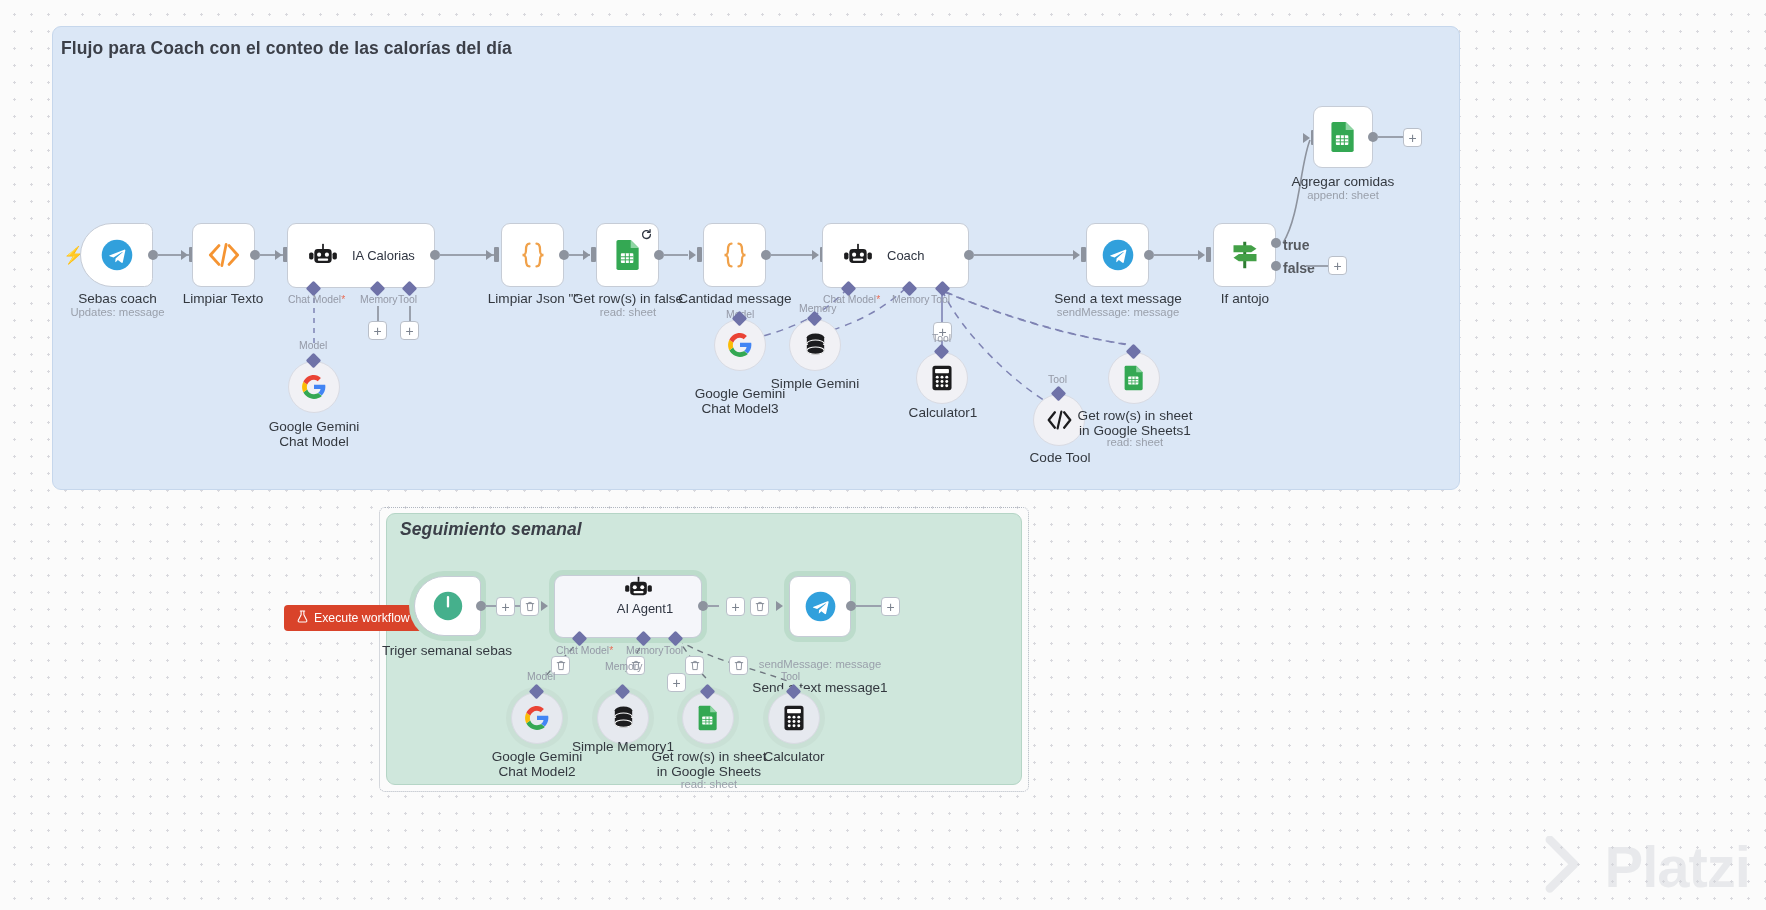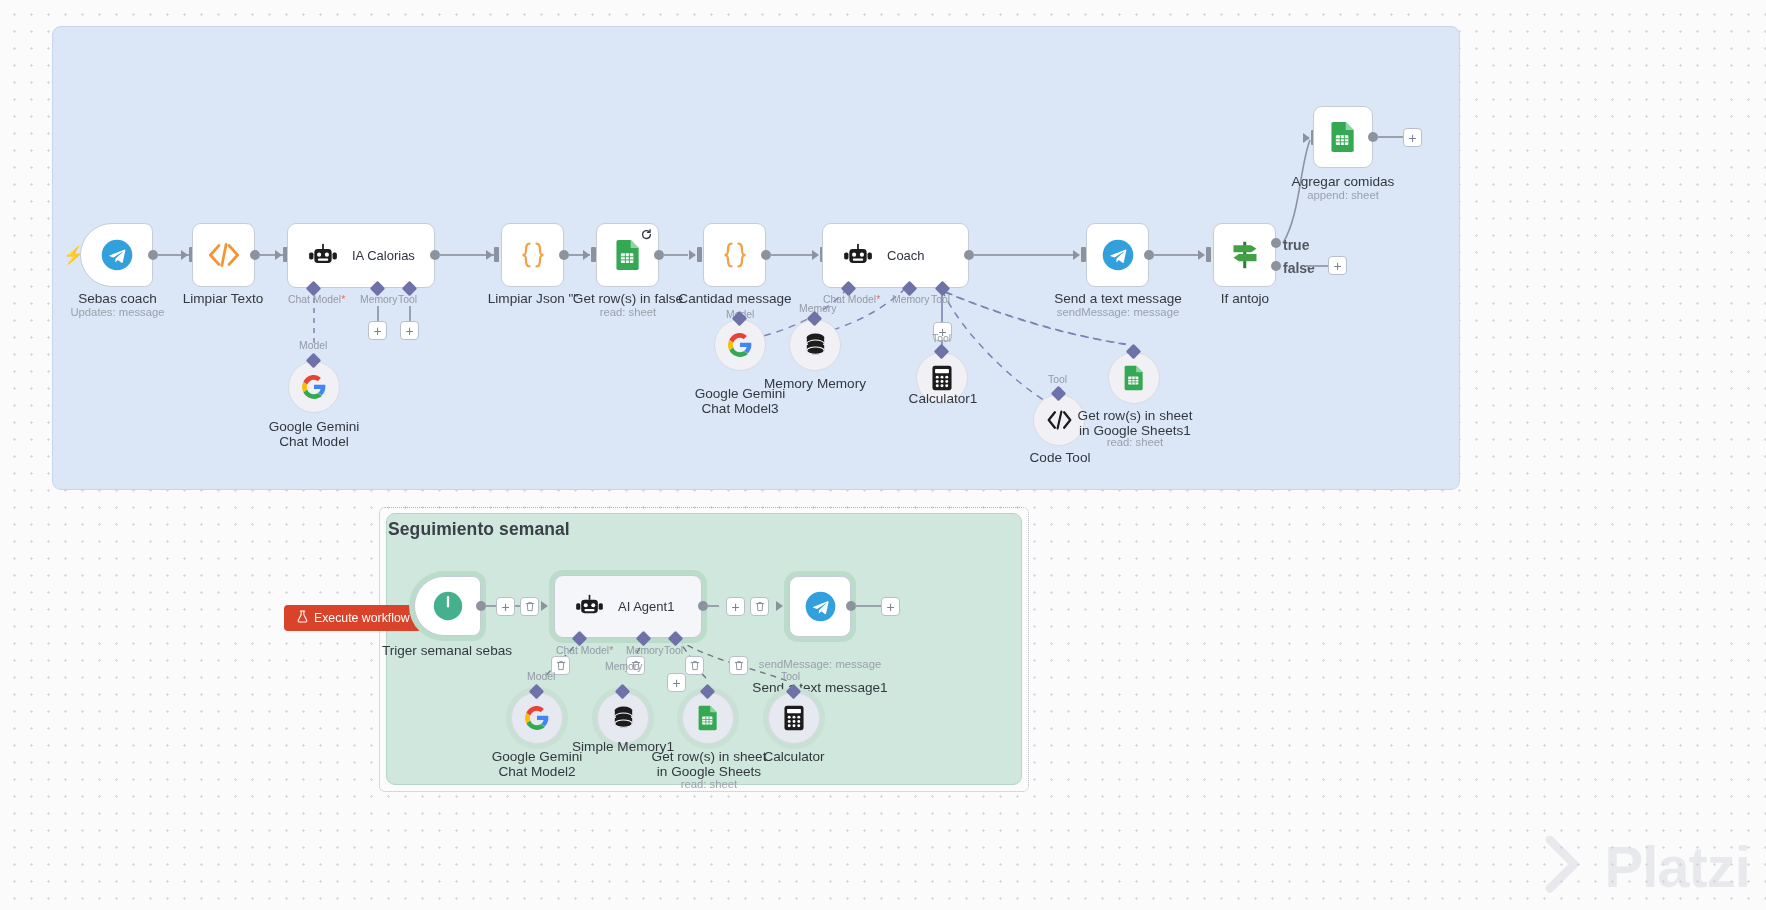--- a/index.html
+++ b/index.html
@@ -143,24 +143,25 @@
   .watermark-text {
     font-size: 58px; font-weight: 700; color: #d2d5da; letter-spacing: -1px;
   }
 </style>
 </head>
 <body>
 
 <div id="canvas">
 
   <div class="sticky" style="left:52px; top:26px; width:1408px; height:464px; background:#dbe7f6; border:1.2px solid #c6d7ec;"></div>
+  <div class="sticky-title" style="left:61px; top:38px;">Flujo para Coach con el conteo de las calorías del día</div>
 
   <div class="sticky" style="left:379px; top:507px; width:650px; height:285px; background:transparent; border:1.4px dotted #b0b6c0; border-radius:6px;"></div>
   <div class="sticky" style="left:386px; top:513px; width:636px; height:272px; background:#cfe7dc; border:1.2px solid #b5d5c6;"></div>
-  <div class="sticky-title" style="left:388px; top:519px;">Seguimiento semanal</div>
+  <div class="sticky-title" style="left:400px; top:519px;font-style:italic;">Seguimiento semanal</div>
 
   <svg id="links">
     <g stroke="#6f72a8" stroke-width="1.5" fill="none" stroke-dasharray="7,6" opacity="0.85">
 
       <path d="M314,288 L314,348" stroke-dasharray="5,5"></path>
 
       <path d="M848,288 C820,318 790,330 740,342"></path>
 
       <path d="M906,288 C880,312 850,326 818,334"></path>
 
@@ -363,41 +364,41 @@
       <svg width="25" height="26" viewBox="0 0 28 30">
           <ellipse cx="14" cy="6" rx="10" ry="4.2" fill="#1c1c1e"></ellipse>
           <path d="M4 6v7c0 2.3 4.5 4.2 10 4.2s10-1.9 10-4.2V6" fill="#1c1c1e"></path>
           <ellipse cx="14" cy="13.5" rx="10" ry="4.2" fill="#1c1c1e" stroke="#fff" stroke-width="1.2"></ellipse>
           <path d="M4 15v7c0 2.3 4.5 4.2 10 4.2s10-1.9 10-4.2v-7" fill="#1c1c1e"></path>
           <ellipse cx="14" cy="21.5" rx="10" ry="4.2" fill="#1c1c1e" stroke="#fff" stroke-width="1.2"></ellipse>
         </svg>
     </span>
   </div>
   <div class="diamond" style="left:809px; top:313px;"></div>
-  <div class="node-label" style="left:755px; top:376px; width:120px;">Memory Memory</div>
+  <div class="node-label" style="left:755px; top:376px; width:120px;">Simple Gemini</div>
 
   <div class="cnode" style="left:916px; top:352px;">
     <span class="node-icon">
       <svg width="24" height="26" viewBox="0 0 26 30">
           <rect x="2" y="1" width="22" height="28" rx="3" fill="#1c1c1e"></rect>
           <rect x="5" y="4.5" width="16" height="5" rx="1" fill="#fff"></rect>
           <circle cx="7.5" cy="14" r="1.7" fill="#fff"></circle>
           <circle cx="13" cy="14" r="1.7" fill="#fff"></circle>
           <circle cx="18.5" cy="14" r="1.7" fill="#fff"></circle>
           <circle cx="7.5" cy="19" r="1.7" fill="#fff"></circle>
           <circle cx="13" cy="19" r="1.7" fill="#fff"></circle>
           <circle cx="18.5" cy="19" r="1.7" fill="#fff"></circle>
           <circle cx="7.5" cy="24" r="1.7" fill="#fff"></circle>
           <circle cx="13" cy="24" r="1.7" fill="#fff"></circle>
           <circle cx="18.5" cy="24" r="1.7" fill="#fff"></circle>
         </svg>
     </span>
   </div>
   <div class="diamond" style="left:936px; top:346px;"></div>
-  <div class="node-label" style="left:883px; top:391px; width:120px;">Calculator1</div>
+  <div class="node-label" style="left:883px; top:405px; width:120px;">Calculator1</div>
 
   <div class="cnode" style="left:1033px; top:394px;">
     <span class="node-icon">
       <svg width="27" height="20" viewBox="0 0 34 26">
           <path d="M11 3L3 13l8 10" stroke="#1c1c1e" stroke-width="3" fill="none" stroke-linecap="round" stroke-linejoin="round"></path>
           <path d="M23 3l8 10-8 10" stroke="#1c1c1e" stroke-width="3" fill="none" stroke-linecap="round" stroke-linejoin="round"></path>
           <path d="M19.5 2l-5 22" stroke="#1c1c1e" stroke-width="2.8" stroke-linecap="round"></path>
         </svg>
     </span>
   </div>
@@ -494,21 +495,21 @@
   <div class="wire" style="left:515px; top:605px; width:6px;"></div>
   <div class="trash" style="left:520px; top:597px;">
     <svg width="10" height="11" viewBox="0 0 12 13">
         <path d="M1.5 3h9M4.5 3V1.6h3V3M2.8 3l.6 8.4h5.2L9.2 3" stroke="#7b828e" stroke-width="1" fill="none" stroke-linecap="round" stroke-linejoin="round"></path>
       </svg>
   </div>
   <div class="arrow" style="left:541px; top:601px;"></div>
   <div class="inbar" style="left:549px; top:598px;"></div>
   <div class="node-label" style="left:377px; top:643px; width:140px;">Triger semanal sebas</div>
 
-  <div class="node wide" style="left:554px; top:575px; width:148px; height:63px; background:#f5f6fa; box-shadow:0 0 0 5px #bcdccb;">
+  <div class="node wide" style="left:554px; top:575px; width:148px; height:63px; background:#f5f6fa; box-shadow:0 0 0 5px #bcdccb;flex-direction:column;">
     <span class="node-icon">
       <svg width="29" height="25" viewBox="0 0 34 30">
           <rect x="7" y="7" width="20" height="16" rx="4" fill="#1c1c1e"></rect>
           <rect x="1" y="11" width="5" height="8" rx="2" fill="#1c1c1e"></rect>
           <rect x="28" y="11" width="5" height="8" rx="2" fill="#1c1c1e"></rect>
           <rect x="16" y="1" width="2" height="6" fill="#1c1c1e"></rect>
           <circle cx="12.5" cy="13.5" r="2.4" fill="#fff"></circle>
           <circle cx="21.5" cy="13.5" r="2.4" fill="#fff"></circle>
           <rect x="11" y="18" width="12" height="2.6" rx="1.2" fill="#fff"></rect>
         </svg>

